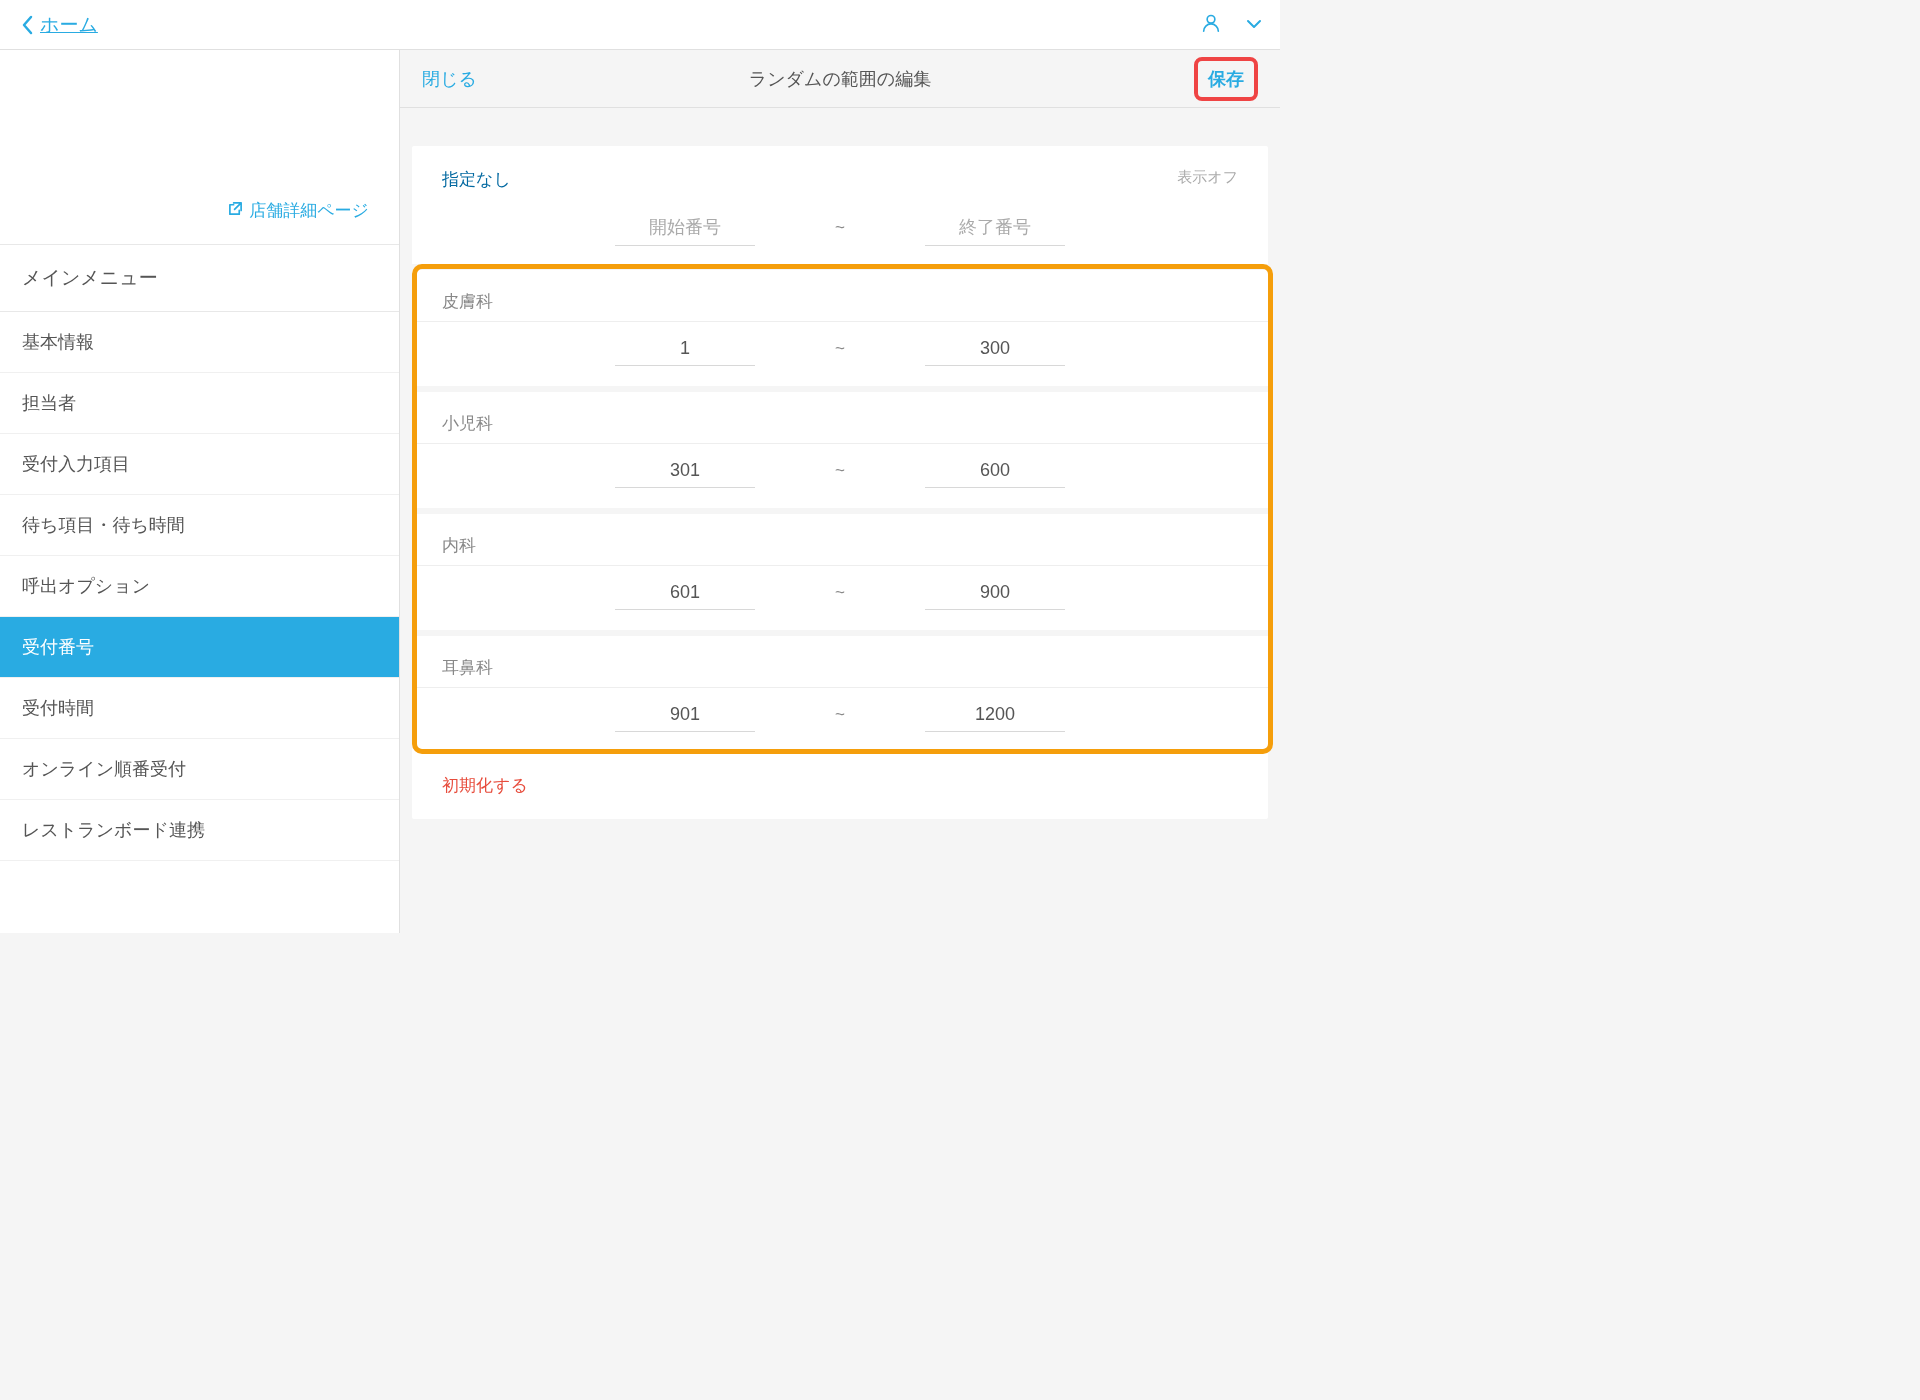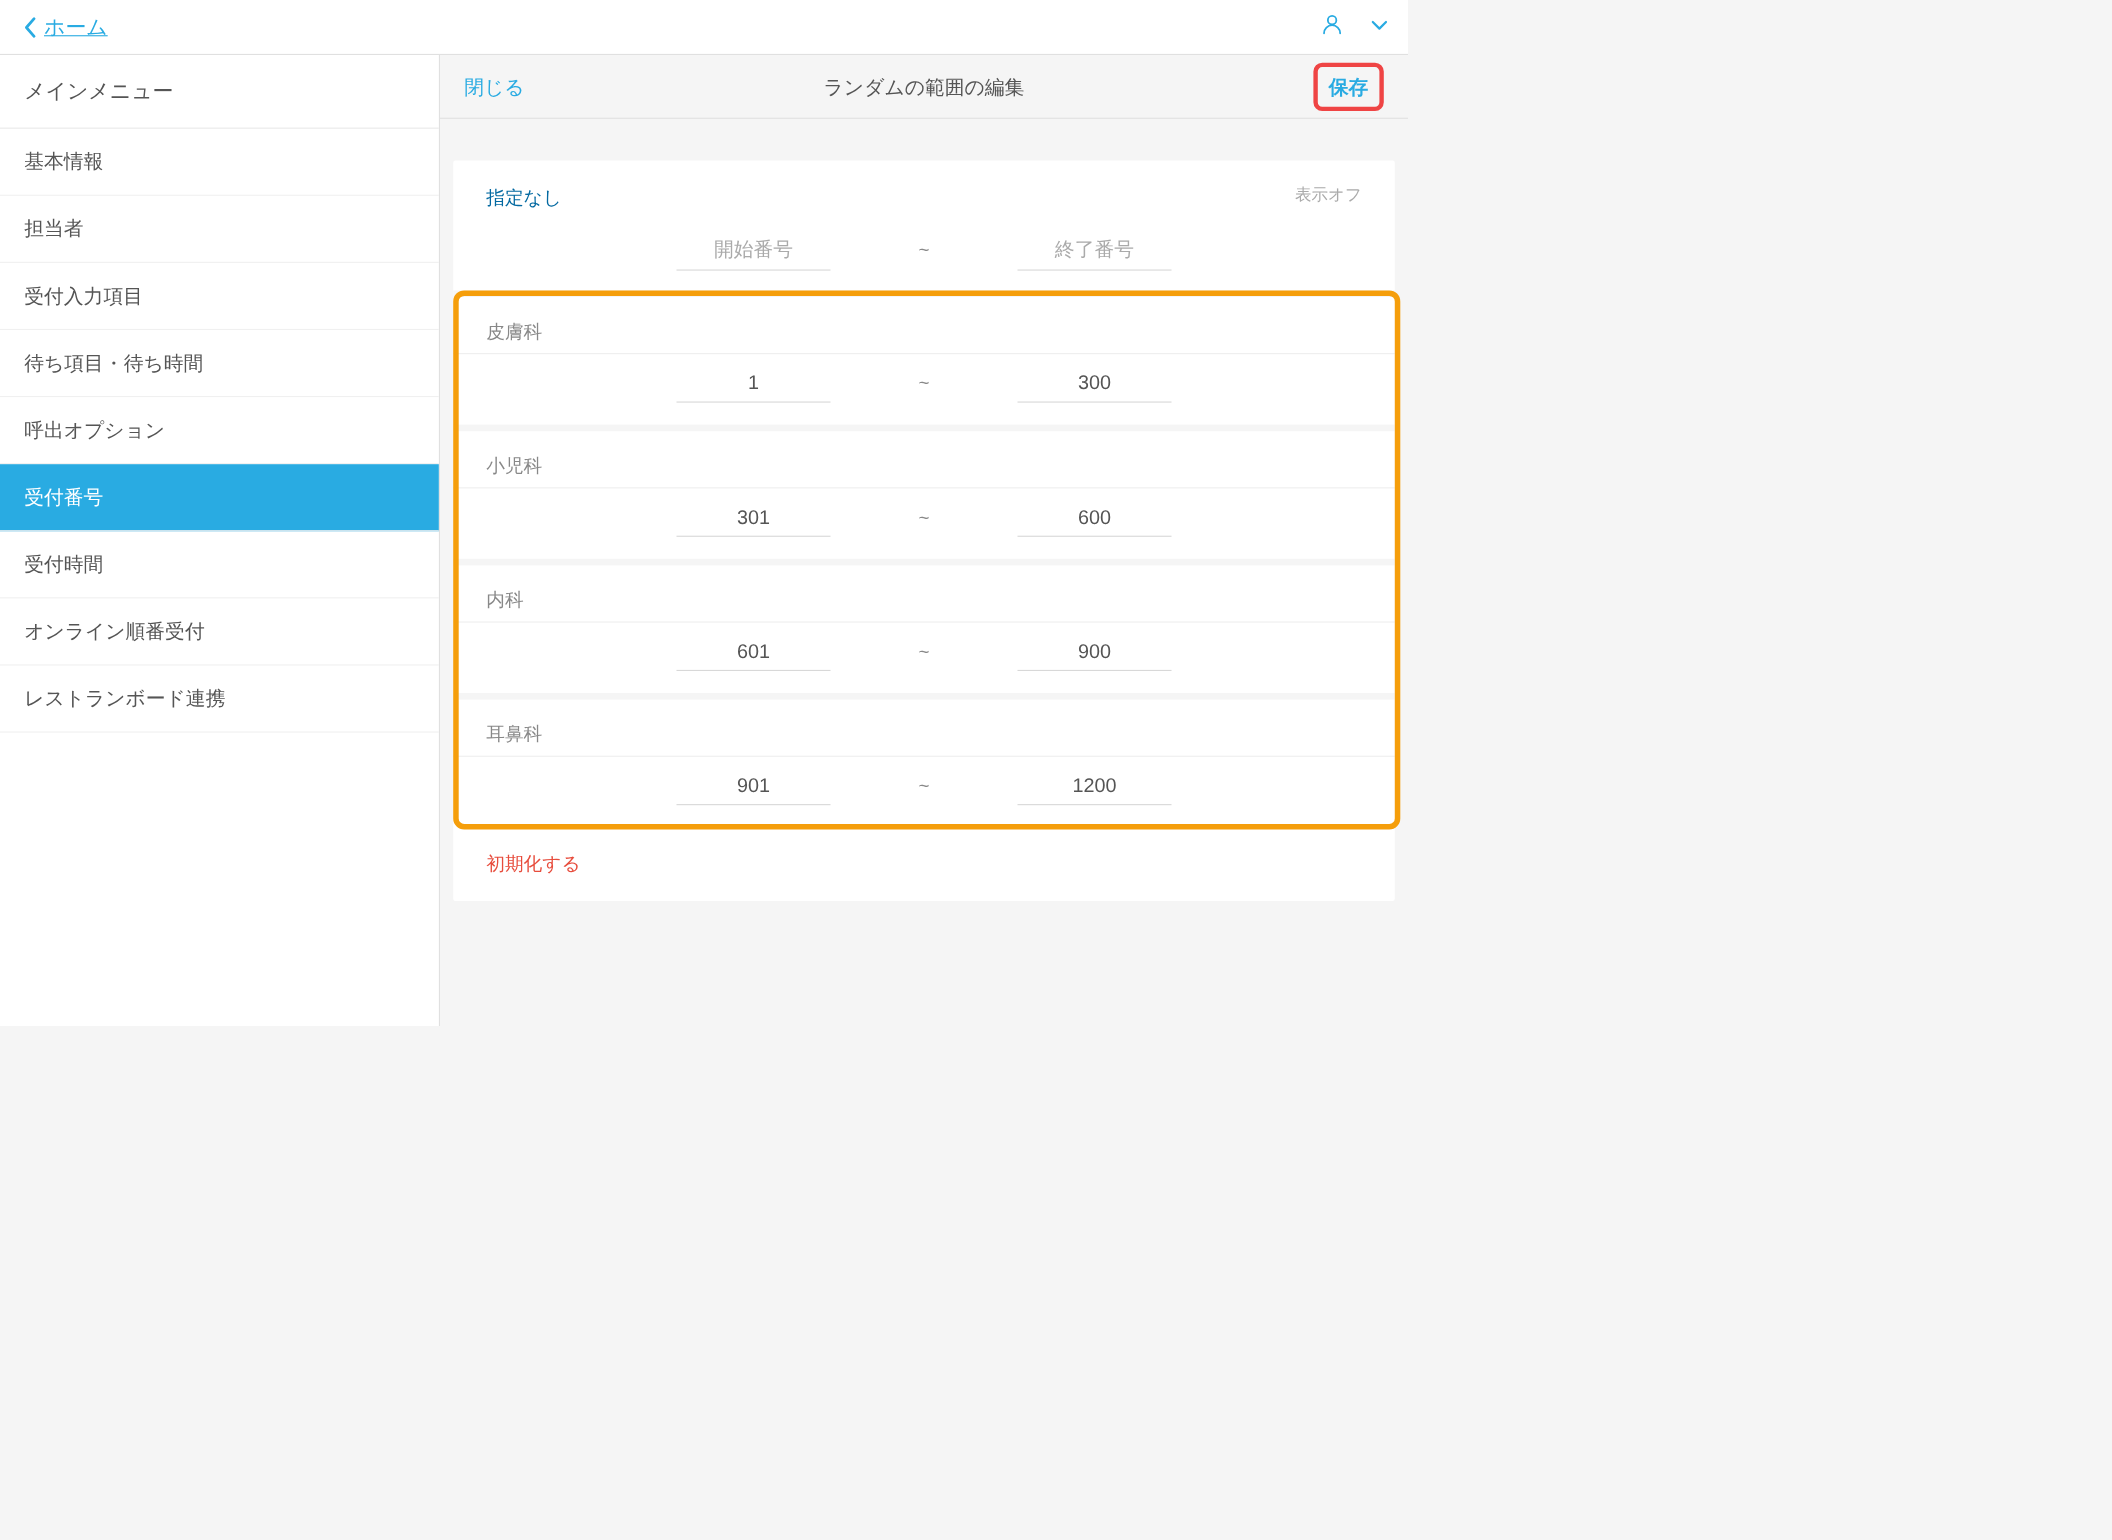--- a/index.html
+++ b/index.html
@@ -260,20 +260,31 @@
         <svg viewBox="0 0 16 10">
           <polyline points="2,2 8,8 14,2" fill="none" stroke="#29abe2" stroke-width="2" stroke-linecap="round" stroke-linejoin="round"></polyline>
         </svg>
       </span>
     </div>
   </div>
 
   <div class="body">
 
     <div class="sidebar">
+      <div class="sidebar-spacer">
+        <div class="store-detail-link">
+          <span class="ext-icon">
+            <svg width="15" height="15" viewBox="0 0 16 16">
+              <path d="M6 2h8v8M14 2L7 9" fill="none" stroke="#29abe2" stroke-width="1.8" stroke-linecap="round" stroke-linejoin="round"></path>
+              <path d="M12 10v4H2V4h4" fill="none" stroke="#29abe2" stroke-width="1.8" stroke-linecap="round" stroke-linejoin="round"></path>
+            </svg>
+          </span>
+          <span>店舗詳細ページ</span>
+        </div>
+      </div>
       <div class="main-menu-row">
         <span>メインメニュー</span>
       </div>
       <div class="sidebar-item"><span>基本情報</span></div>
       <div class="sidebar-item"><span>担当者</span></div>
       <div class="sidebar-item"><span>受付入力項目</span></div>
       <div class="sidebar-item"><span>待ち項目・待ち時間</span></div>
       <div class="sidebar-item"><span>呼出オプション</span></div>
       <div class="sidebar-item active"><span>受付番号</span></div>
       <div class="sidebar-item"><span>受付時間</span></div>

